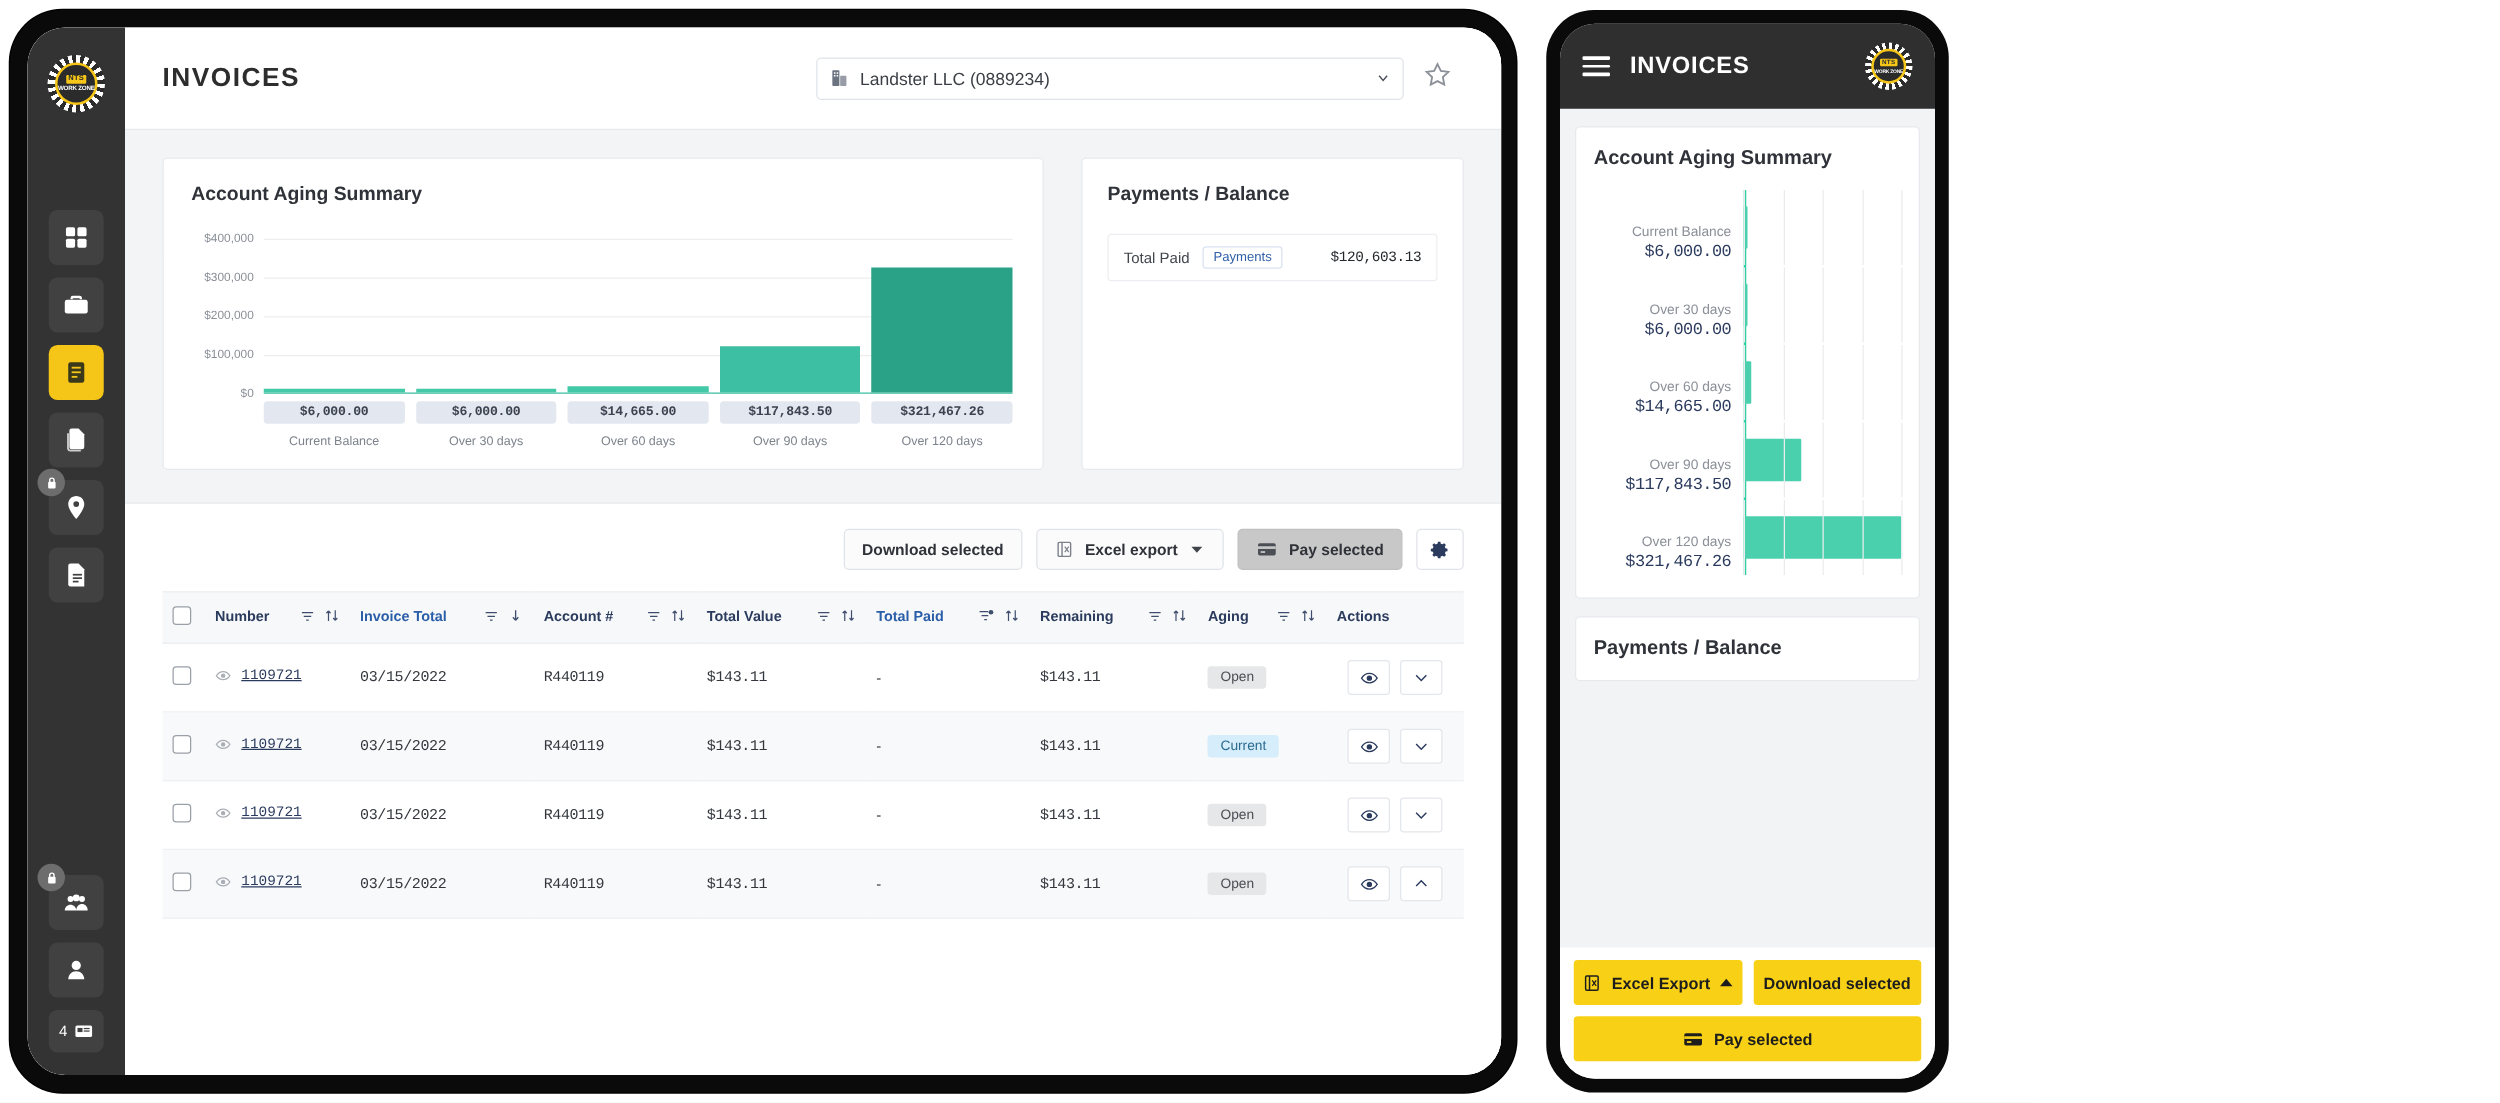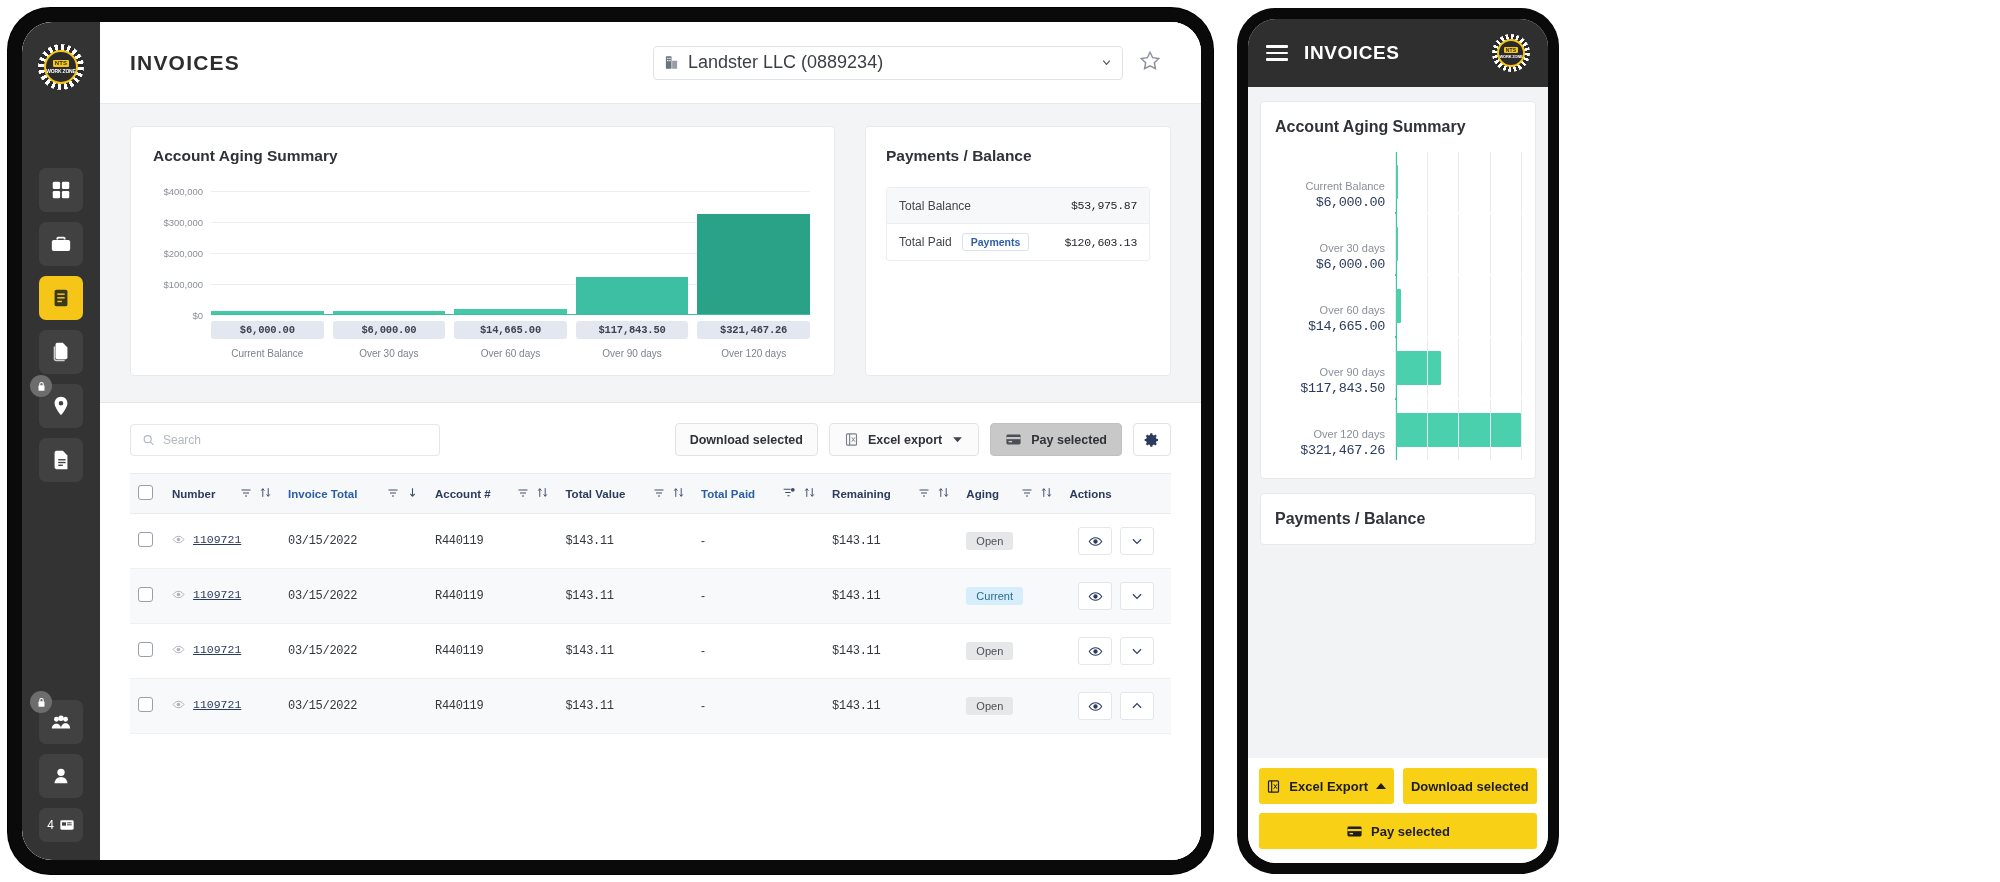--- a/index.html
+++ b/index.html
@@ -81,21 +81,21 @@
     padding:0 30px; border-bottom:1px solid #e7e9ec; flex:0 0 82px;
   }
   .page-title {
     font-size:21px; letter-spacing:1.2px; color:#2d2d2d; font-weight:bold;
   }
   .account-select {
     margin-left:auto; width:470px; height:34px; border:1px solid #dfe3e8;
     border-radius:4px; display:flex; align-items:center; padding:0 10px;
     background:#fff; gap:9px; cursor:pointer;
   }
-  .account-select .acct-text { font-size:18px; color:#3b3f45; }
+  .account-select .acct-text { font-size:14px; color:#3b3f45; }
   .account-select .caret { margin-left:auto; }
   .star-btn { margin-left:16px; margin-right:10px; cursor:pointer; }
 
   .content { flex:1; overflow:hidden; display:flex; flex-direction:column; }
   .cards-row {
     display:flex; gap:30px; padding:22px 30px 26px 30px; background:#f3f4f6;
     border-bottom:1px solid #e4e6e9;
   }
   .card { background:#fff; border:1px solid #e7e9ec; border-radius:4px; }
   .card-aging { flex:1 1 auto; width:636px; padding:20px 22px 14px 22px; }
@@ -135,21 +135,21 @@
     border-bottom:1px solid #eceef1; min-height:36px;
   }
   .pay-row:last-child { border-bottom:none; }
   .pay-row.alt { background:#f7f8f9; }
   .pay-row .val {
     margin-left:auto; font-family:"Liberation Mono", monospace; font-size:11.5px;
     color:#23262b; letter-spacing:-.3px;
   }
   .payments-pill {
     margin-left:10px; border:1px solid #d9e2f1; border-radius:3px;
-    padding:2px 8px; font-size:10.5px; color:#2f5fa8; font-weight:bold;
+    padding:2px 8px; font-size:10.5px; color:#2f5fa8; font-weight:normal;
     background:#fff; cursor:pointer;
   }
   .credit-table { margin-top:18px; border:1px solid #eceef1; border-radius:3px; background:#f7f8f9; }
   .credit-row { display:flex; align-items:center; padding:11px 12px; font-size:12px; font-weight:bold; color:#2f3238; }
   .credit-row .val { margin-left:auto; font-family:"Liberation Mono", monospace; font-size:11.5px; }
 
   
   .table-section { background:#fff; padding:20px 30px 0 30px; flex:1; min-height:0; }
   .table-toolbar { display:flex; align-items:center; }
   .search-box {
@@ -424,42 +424,31 @@
                     <div class="value-chip">$321,467.26</div>
                     <div class="cat-label">Over 120 days</div>
                   </div>
                 </div>
           </div>
         </div>
 
         <div class="card card-pay">
           <div class="card-title">Payments / Balance</div>
           <div class="pay-table">
-            <div class="pay-row alt">
-              <span>Total Balance</span>
-              <span class="val">$53,975.87</span>
-            </div>
             <div class="pay-row">
               <span>Total Paid</span>
               <span class="payments-pill">Payments</span>
               <span class="val">$120,603.13</span>
             </div>
           </div>
         </div>
       </div>
 
       <div class="table-section">
         <div class="table-toolbar">
-          <div class="search-box">
-            <svg width="14" height="14" viewBox="0 0 24 24" fill="none" stroke="#b3b8c0" stroke-width="2.2">
-                  <circle cx="10.5" cy="10.5" r="6.5"></circle>
-                  <path d="M15.5 15.5L21 21"></path>
-                </svg>
-            <input value="" placeholder="Search" style="">
-          </div>
           <div class="toolbar-right">
             <div class="tb-btn">
               <span>Download selected</span>
             </div>
             <div class="tb-btn">
               <svg width="15" height="15" viewBox="0 0 24 24" fill="none" stroke="#7b8089" stroke-width="1.8">
                     <rect x="4" y="3" width="16" height="18" rx="1.5"></rect>
                     <path d="M9 3v18"></path>
                     <path d="M12.5 8.5l5 7M17.5 8.5l-5 7" stroke-width="1.5"></path>
                   </svg>

